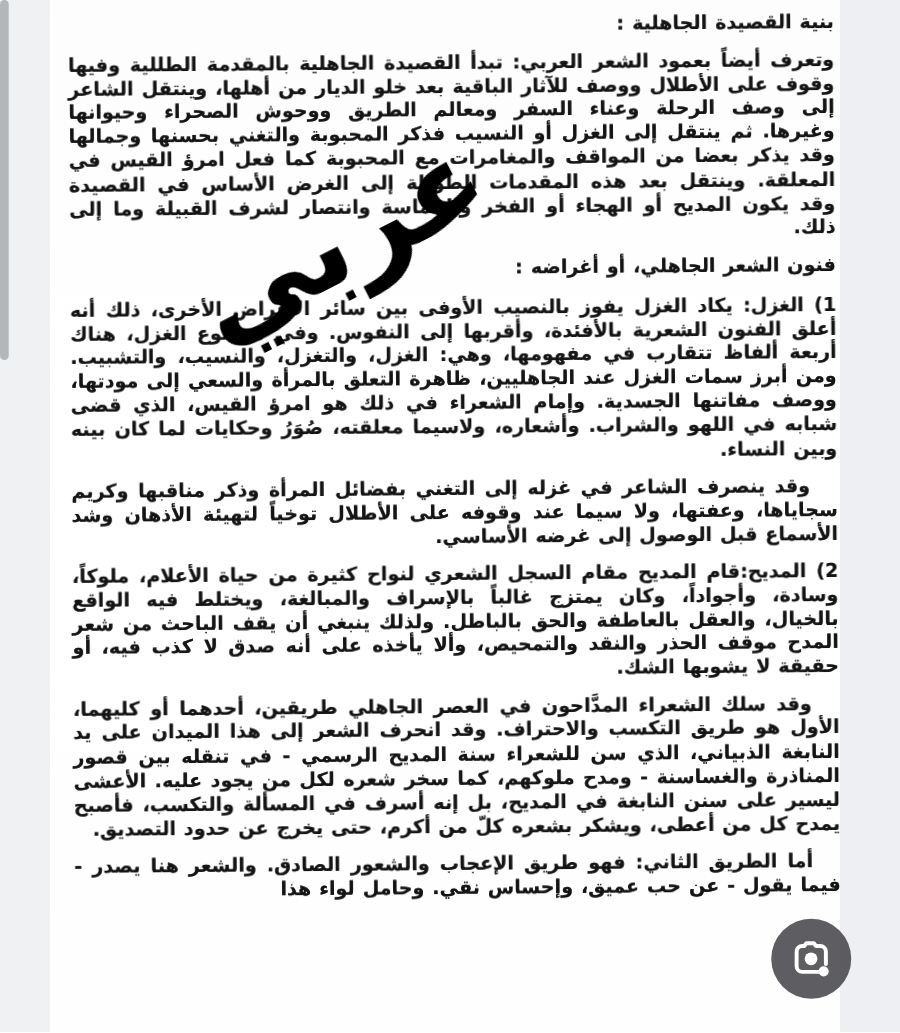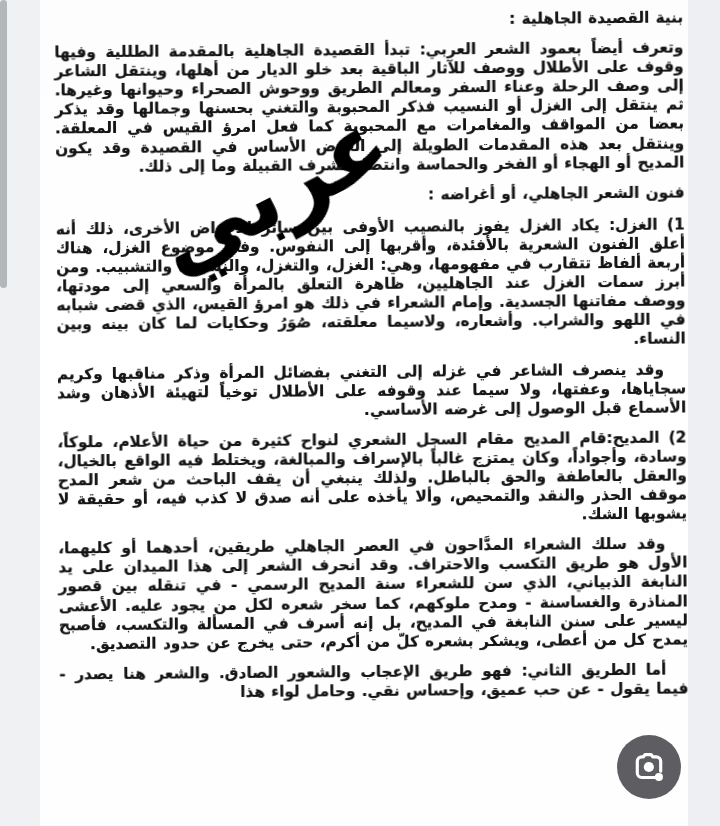--- a/index.html
+++ b/index.html
@@ -19,21 +19,20 @@
   .scrollbar-thumb {
     position:absolute; left:0; top:0; width:7px; height:288px;
     background:#b4b7ba; border-radius:4px; z-index:9;
   }
 
   
   .photo {
     position:absolute; left:40px; top:0; width:632px; height:826px;
     background:linear-gradient(180deg,#fdfdfd 0%, #ffffff 40%, #fefefe 100%);
     overflow:hidden;
-    padding-left:16px;
   }
 
   .doc {
     position:absolute; top:0; left:0; right:0;
     padding:11px 5px 0 14px;
     direction:rtl;
     text-align:justify;
     color:#141414;
     font-weight:bold;
     transform:rotate(-0.45deg);

